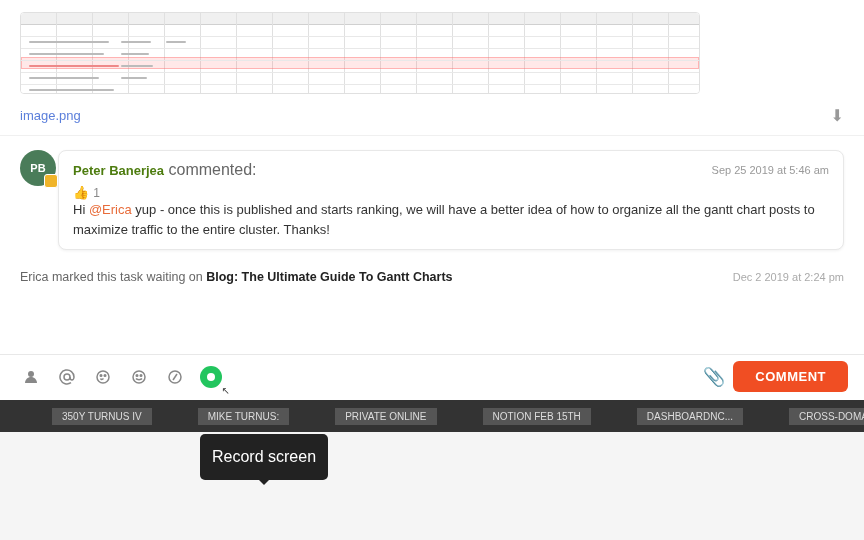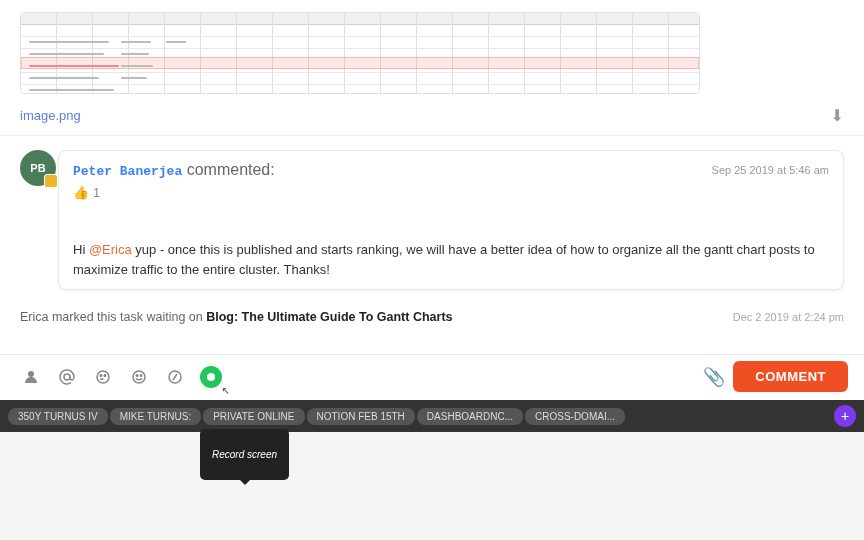--- a/index.html
+++ b/index.html
@@ -168,39 +168,37 @@
     .comment-header {
       display: flex;
       align-items: center;
       justify-content: space-between;
       margin-bottom: 6px;
     }
 
     .commenter-name {
       font-weight: 600;
       font-size: 13px;
-      color: #3b82f6;
-      font-family: Liberation Mono, monospace;
+      color: #4d7c0f;
     }
 
     .comment-action {
       font-weight: 400;
       color: #666;
     }
 
     .comment-timestamp {
       font-size: 11px;
       color: #999;
     }
 
     .comment-text {
       font-size: 13px;
       color: #333;
       line-height: 1.5;
-      margin-top: 40px;
     }
 
     .mention {
       color: #e86c3a;
       font-weight: 500;
     }
 
     .like-row {
       display: flex;
       align-items: center;
@@ -326,28 +324,27 @@
       font-weight: 700;
       cursor: pointer;
       letter-spacing: 0.5px;
     }
 
     
     .tooltip {
       position: absolute;
       background: #222;
       color: #fff;
-      font-size: 10px;
-      padding: 20px 12px;
+      font-size: 16px;
+      padding: 14px 12px;
       border-radius: 5px;
       white-space: nowrap;
       bottom: 60px;
       left: 200px;
       z-index: 100;
-      font-style: italic;
     }
 
     .tooltip::after {
       content: '';
       position: absolute;
       bottom: -5px;
       left: 50%;
       transform: translateX(-50%);
       border-left: 5px solid transparent;
       border-right: 5px solid transparent;
@@ -393,23 +390,24 @@
       padding: 0 8px;
       gap: 2px;
       overflow: hidden;
     }
 
     .taskbar-item {
       background: #555;
       color: #ddd;
       font-size: 10px;
       padding: 3px 10px;
-      border-radius: 8px;
+      border-radius: 0;
       white-space: nowrap;
       cursor: pointer;
+      margin-left: 44px;
     }
 
     .taskbar-plus {
       width: 22px;
       height: 22px;
       background: #7c3aed;
       border-radius: 50%;
       display: flex;
       align-items: center;
       justify-content: center;

